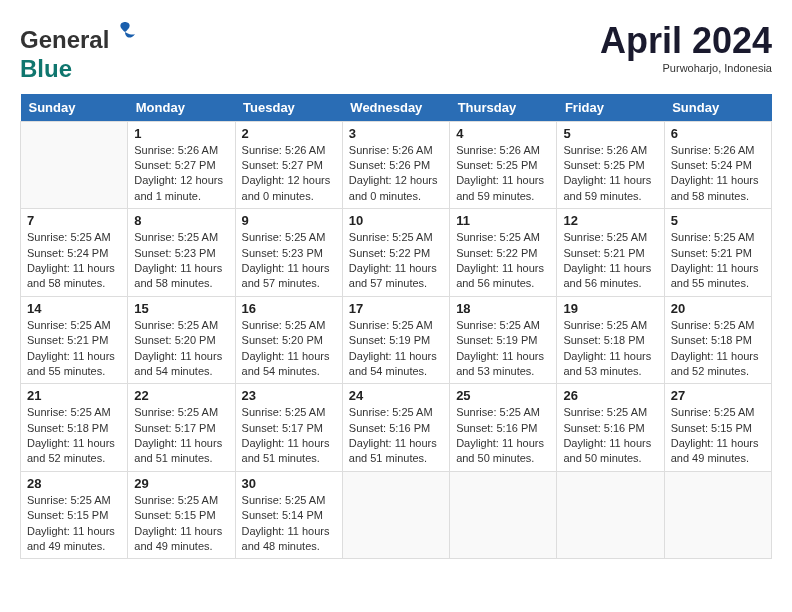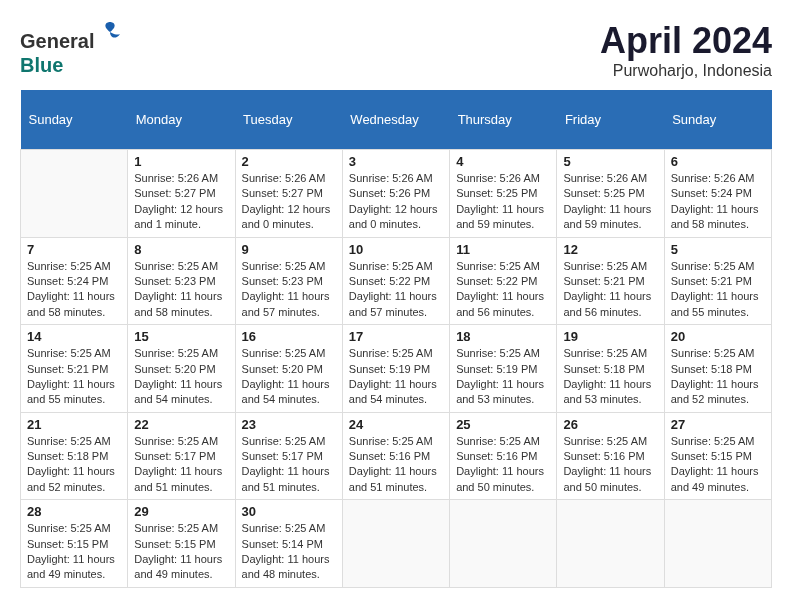--- a/index.html
+++ b/index.html
@@ -14,21 +14,21 @@
       display: flex;
       justify-content: space-between;
       align-items: flex-start;
       margin-bottom: 10px;
     }
     .logo {
       display: flex;
       align-items: center;
     }
     .logo-text {
-      font-size: 20px;
+      font-size: 24px;
       font-weight: bold;
       line-height: 1.2;
     }
     .logo-general { color: #333; }
     .logo-blue { color: #0f766e; }
     .logo-icon {
       width: 28px;
       height: 28px;
       margin-left: 2px;
       position: relative;
@@ -36,34 +36,34 @@
     }
     .title-block {
       text-align: right;
     }
     .month-title {
       font-size: 36px;
       font-weight: bold;
       color: #1a1a2e;
     }
     .subtitle {
-      font-size: 16px;
+      font-size: 11px;
       color: #333;
     }
     .calendar {
       width: 100%;
       border-collapse: collapse;
     }
     .calendar th {
       background-color: #2a6db5;
       color: white;
       text-align: left;
-      padding: 22px 8px;
+      padding: 6px 8px;
       font-size: 13px;
-      font-weight: normal;
+      font-weight: bold;
     }
     .calendar td {
       border: 1px solid #ddd;
       vertical-align: top;
       padding: 4px 6px;
       width: calc(100% / 7);
       min-height: 80px;
     }
     .day-number {
       font-weight: bold;

